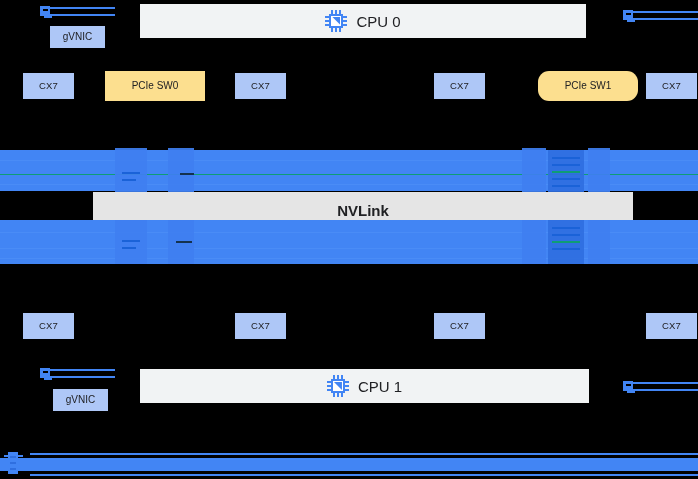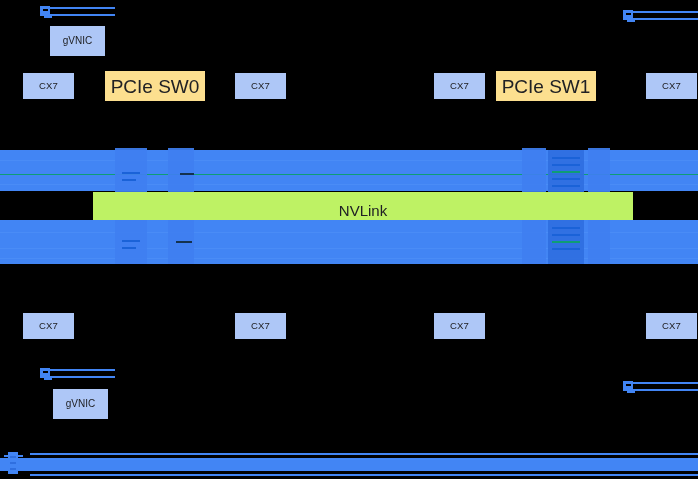--- a/index.html
+++ b/index.html
@@ -32,43 +32,44 @@
     background: #aec7f7;
     color: #202124;
     font-size: 9.5px;
     letter-spacing: 0.2px;
     height: 26px;
     width: 51px;
   }
   .box-pcie {
     background: #fcdf8f;
     color: #202124;
-    font-size: 19px;
+    font-size: 10px;
     height: 30px;
     width: 100px;
   }
   .box-cpu {
     background: #f1f3f4;
     color: #202124;
     font-size: 15px;
     height: 34px;
     gap: 9px;
   }
   .box-gvnic {
     background: #aec7f7;
     color: #202124;
     font-size: 10px;
-    height: 30px;
+    height: 22px;
     width: 55px;
   }
   .box-nvlink {
-    background: #bef264;
+    background: #e5e5e5;
     color: #202124;
     font-size: 15px;
     height: 36px;
+    font-weight: bold;
   }
 
   
   .band {
     position: absolute;
     left: 0;
     width: 698px;
     background: #4285f4;
   }
   .band-inner-line {
@@ -204,34 +205,53 @@
   <div class="nic-icon" style="left:40px; top:4px; width:75px; height:16px;">
     <span class="nic-body"></span>
     <span class="nic-notch"></span>
     <span class="nic-rail" style="top:3px; width:66px;"></span>
     <span class="nic-rail" style="top:10px; width:66px;"></span>
     <span class="nic-tail"></span>
   </div>
 
   <div class="box box-gvnic" style="left:50px; top:26px;">gVNIC</div>
 
+  <div class="box box-cpu" style="left:140px; top:4px; width:446px;">
+    <span class="chip-icon">
+      <i class="t" style="left:6px;"></i>
+        <i class="t" style="left:10px;"></i>
+        <i class="t" style="left:14px;"></i>
+      <i class="b" style="left:6px;"></i>
+        <i class="b" style="left:10px;"></i>
+        <i class="b" style="left:14px;"></i>
+      <i class="l" style="top:6px;"></i>
+        <i class="l" style="top:10px;"></i>
+        <i class="l" style="top:14px;"></i>
+      <i class="r" style="top:6px;"></i>
+        <i class="r" style="top:10px;"></i>
+        <i class="r" style="top:14px;"></i>
+      <span class="chip-core"></span>
+      <span class="chip-die"></span>
+    </span>
+    <span>CPU 0</span>
+  </div>
 
   <div class="nic-icon" style="left:623px; top:8px; width:75px; height:16px;">
     <span class="nic-body"></span>
     <span class="nic-notch"></span>
     <span class="nic-rail" style="top:3px; width:66px;"></span>
     <span class="nic-rail" style="top:10px; width:66px;"></span>
     <span class="nic-tail"></span>
   </div>
 
   <div class="box box-cx7" style="left:23px; top:73px;">CX7</div>
   <div class="box box-pcie" style="left:105px; top:71px;">PCIe SW0</div>
   <div class="box box-cx7" style="left:235px; top:73px;">CX7</div>
   <div class="box box-cx7" style="left:434px; top:73px;">CX7</div>
-  <div class="box box-pcie" style="left:496px; top:71px;">PCIe SW1</div>
+  <div class="box box-pcie" style="left:538px; top:71px;border-radius:11px;">PCIe SW1</div>
   <div class="box box-cx7" style="left:646px; top:73px;">CX7</div>
 
   <div class="band" style="top:150px; height:41px;">
     <span class="band-soft-line" style="top:10px;"></span>
     <span class="band-inner-line" style="top:24px;"></span>
     <span class="band-soft-line" style="top:34px;"></span>
   </div>
 
   <div class="gpu-glyph" style="left:115px; top:148px; width:32px; height:44px;"></div>
   <span class="gpu-glyph-bar" style="left:122px; top:172px; width:18px;"></span>
@@ -275,20 +295,39 @@
 
   <div class="nic-icon" style="left:40px; top:366px; width:75px; height:16px;">
     <span class="nic-body"></span>
     <span class="nic-notch"></span>
     <span class="nic-rail" style="top:3px; width:66px;"></span>
     <span class="nic-rail" style="top:10px; width:66px;"></span>
     <span class="nic-tail"></span>
   </div>
   <div class="box box-gvnic" style="left:53px; top:389px;">gVNIC</div>
 
+  <div class="box box-cpu" style="left:140px; top:369px; width:449px;">
+    <span class="chip-icon">
+      <i class="t" style="left:6px;"></i>
+        <i class="t" style="left:10px;"></i>
+        <i class="t" style="left:14px;"></i>
+      <i class="b" style="left:6px;"></i>
+        <i class="b" style="left:10px;"></i>
+        <i class="b" style="left:14px;"></i>
+      <i class="l" style="top:6px;"></i>
+        <i class="l" style="top:10px;"></i>
+        <i class="l" style="top:14px;"></i>
+      <i class="r" style="top:6px;"></i>
+        <i class="r" style="top:10px;"></i>
+        <i class="r" style="top:14px;"></i>
+      <span class="chip-core"></span>
+      <span class="chip-die"></span>
+    </span>
+    <span>CPU 1</span>
+  </div>
 
   <div class="nic-icon" style="left:623px; top:379px; width:75px; height:16px;">
     <span class="nic-body"></span>
     <span class="nic-notch"></span>
     <span class="nic-rail" style="top:3px; width:66px;"></span>
     <span class="nic-rail" style="top:10px; width:66px;"></span>
     <span class="nic-tail"></span>
   </div>
 
   <div class="busbar" style="top:458px; height:13px;"></div>

